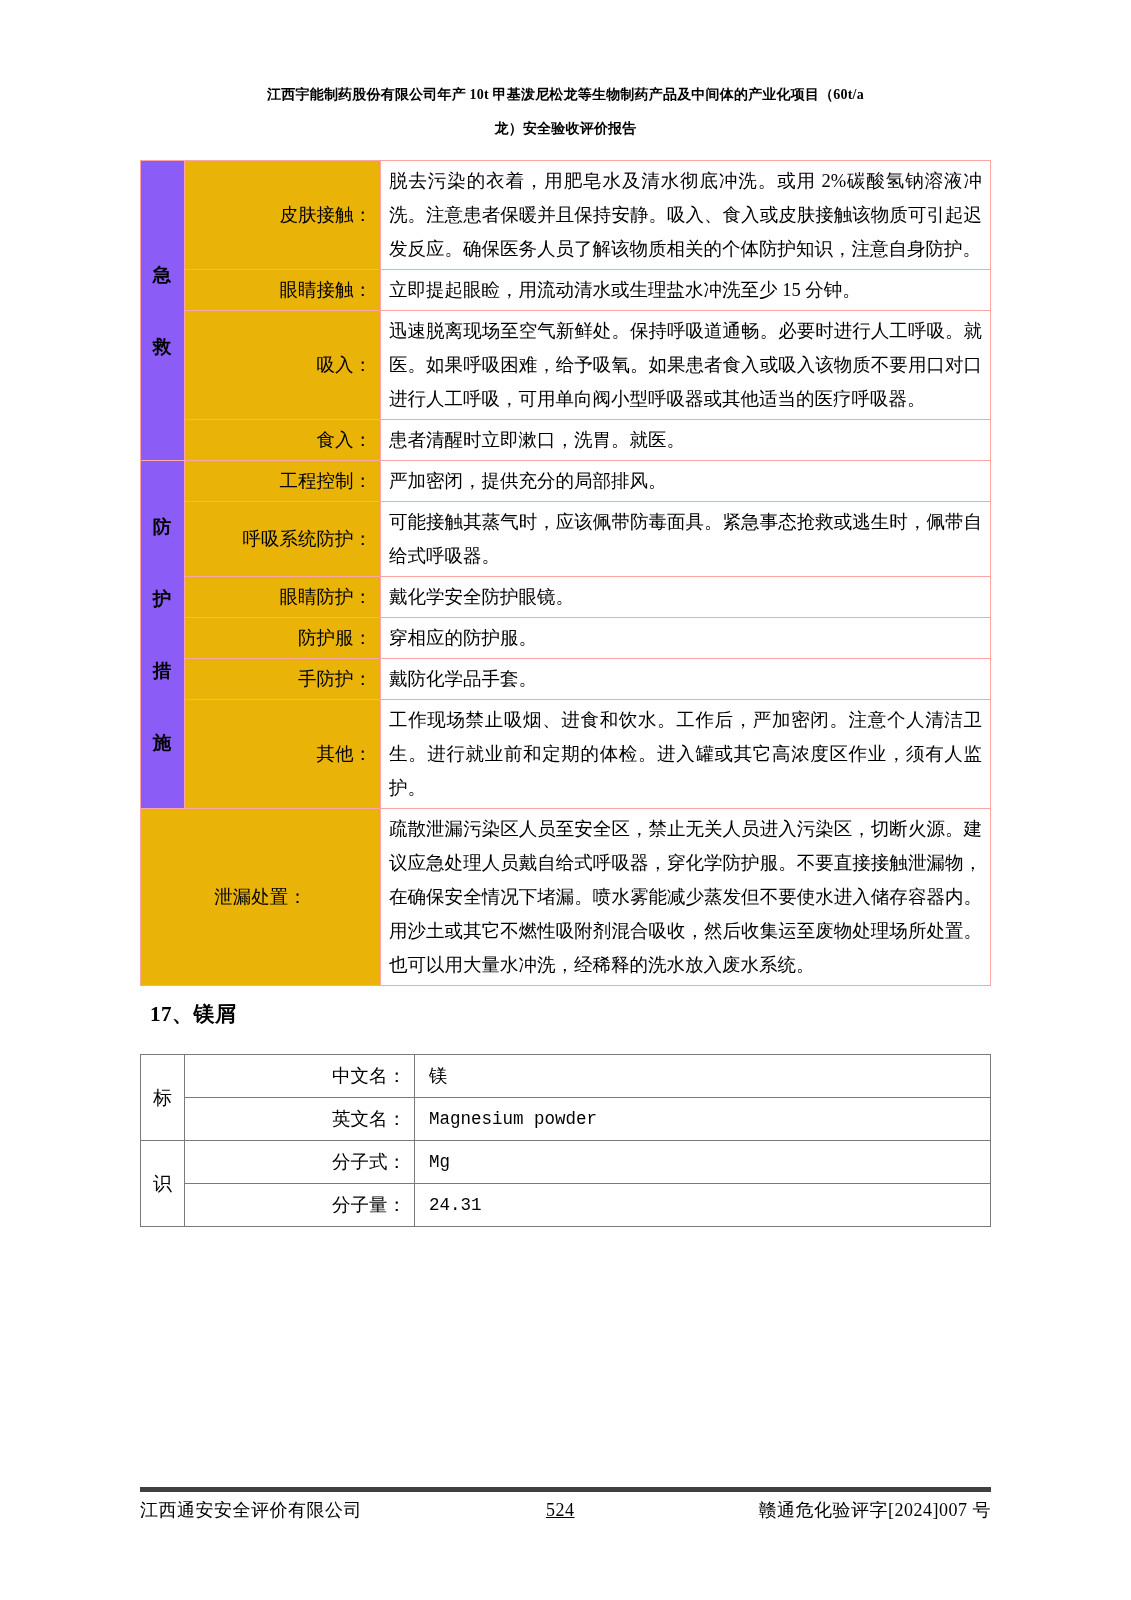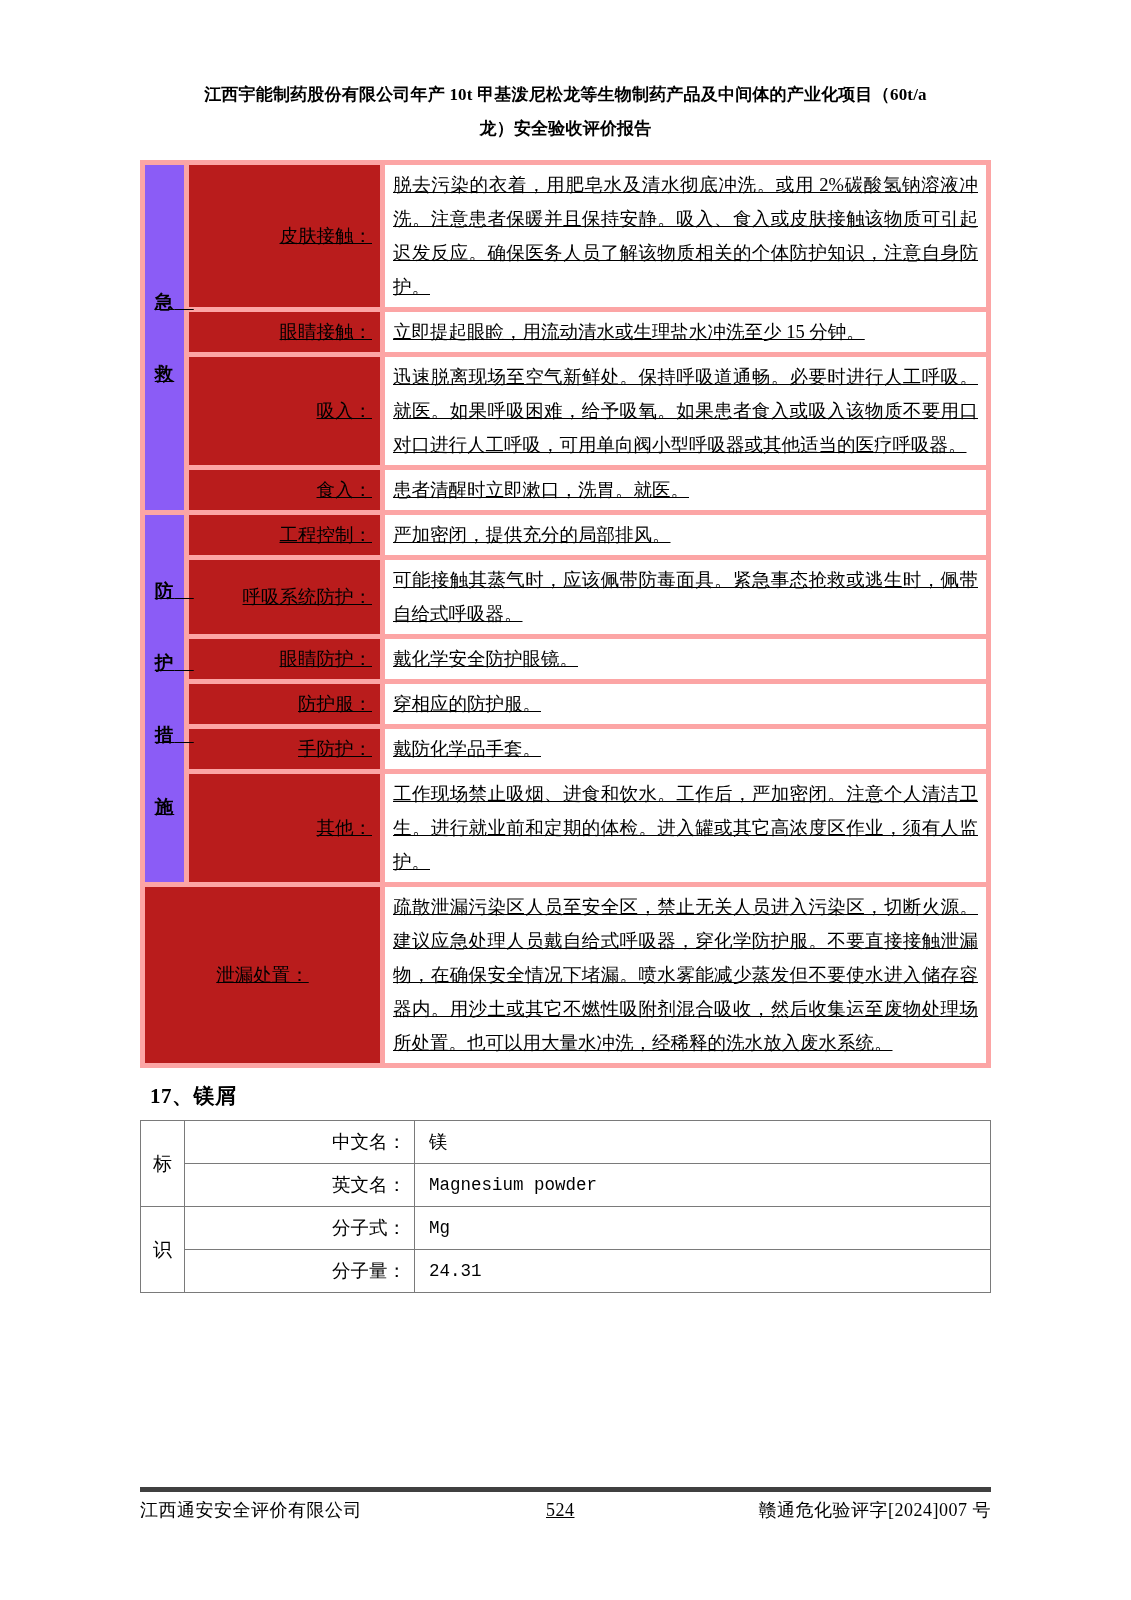--- a/index.html
+++ b/index.html
@@ -17,77 +17,76 @@
   .page {
     width: 1131px;
     min-height: 1600px;
     box-sizing: border-box;
     padding: 78px 140px 0 140px;
     position: relative;
   }
   .doc-header {
     font-family: "Liberation Serif", "DejaVu Serif", serif;
     font-weight: bold;
-    font-size: 17px;
+    font-size: 14px;
     line-height: 34px;
     text-align: center;
     letter-spacing: 0.2px;
     margin: 0 0 14px 0;
   }
   .doc-header .line {
     display: block;
   }
   
   table.msds {
     border-collapse: collapse;
     width: 851px;
     table-layout: fixed;
     margin: 0 auto;
   }
   table.msds td {
-    border: 5px solid #fca5a5;
+    border: 1px solid #fca5a5;
     vertical-align: middle;
     font-size: 18.5px;
     line-height: 34px;
     padding: 3px 8px;
-    text-decoration: underline;
   }
   td.cat {
     width: 44px;
     background: #8b5cf6;
     text-align: center;
     font-weight: bold;
     font-size: 19px;
     letter-spacing: 1px;
   }
   td.cat .v {
     display: block;
     line-height: 72px;
   }
   td.lbl {
     width: 196px;
-    background: #b91c1c;
+    background: #eab308;
     text-align: right;
     padding-right: 10px;
     font-size: 18.5px;
     margin-left: 12px;
   }
   td.val {
     background: #ffffff;
     text-align: justify;
     text-justify: inter-ideograph;
     padding-left: 10px;
     padding-right: 12px;
   }
   
   .section-title {
     font-family: "Liberation Serif", "DejaVu Serif", serif;
     font-weight: bold;
     font-size: 21px;
-    margin: 14px 0 10px 10px;
+    margin: 14px 0 26px 10px;
     letter-spacing: 0.5px;
   }
   
   table.ident {
     border-collapse: collapse;
     width: 851px;
     table-layout: fixed;
     margin: 0 auto;
   }
   table.ident td {

